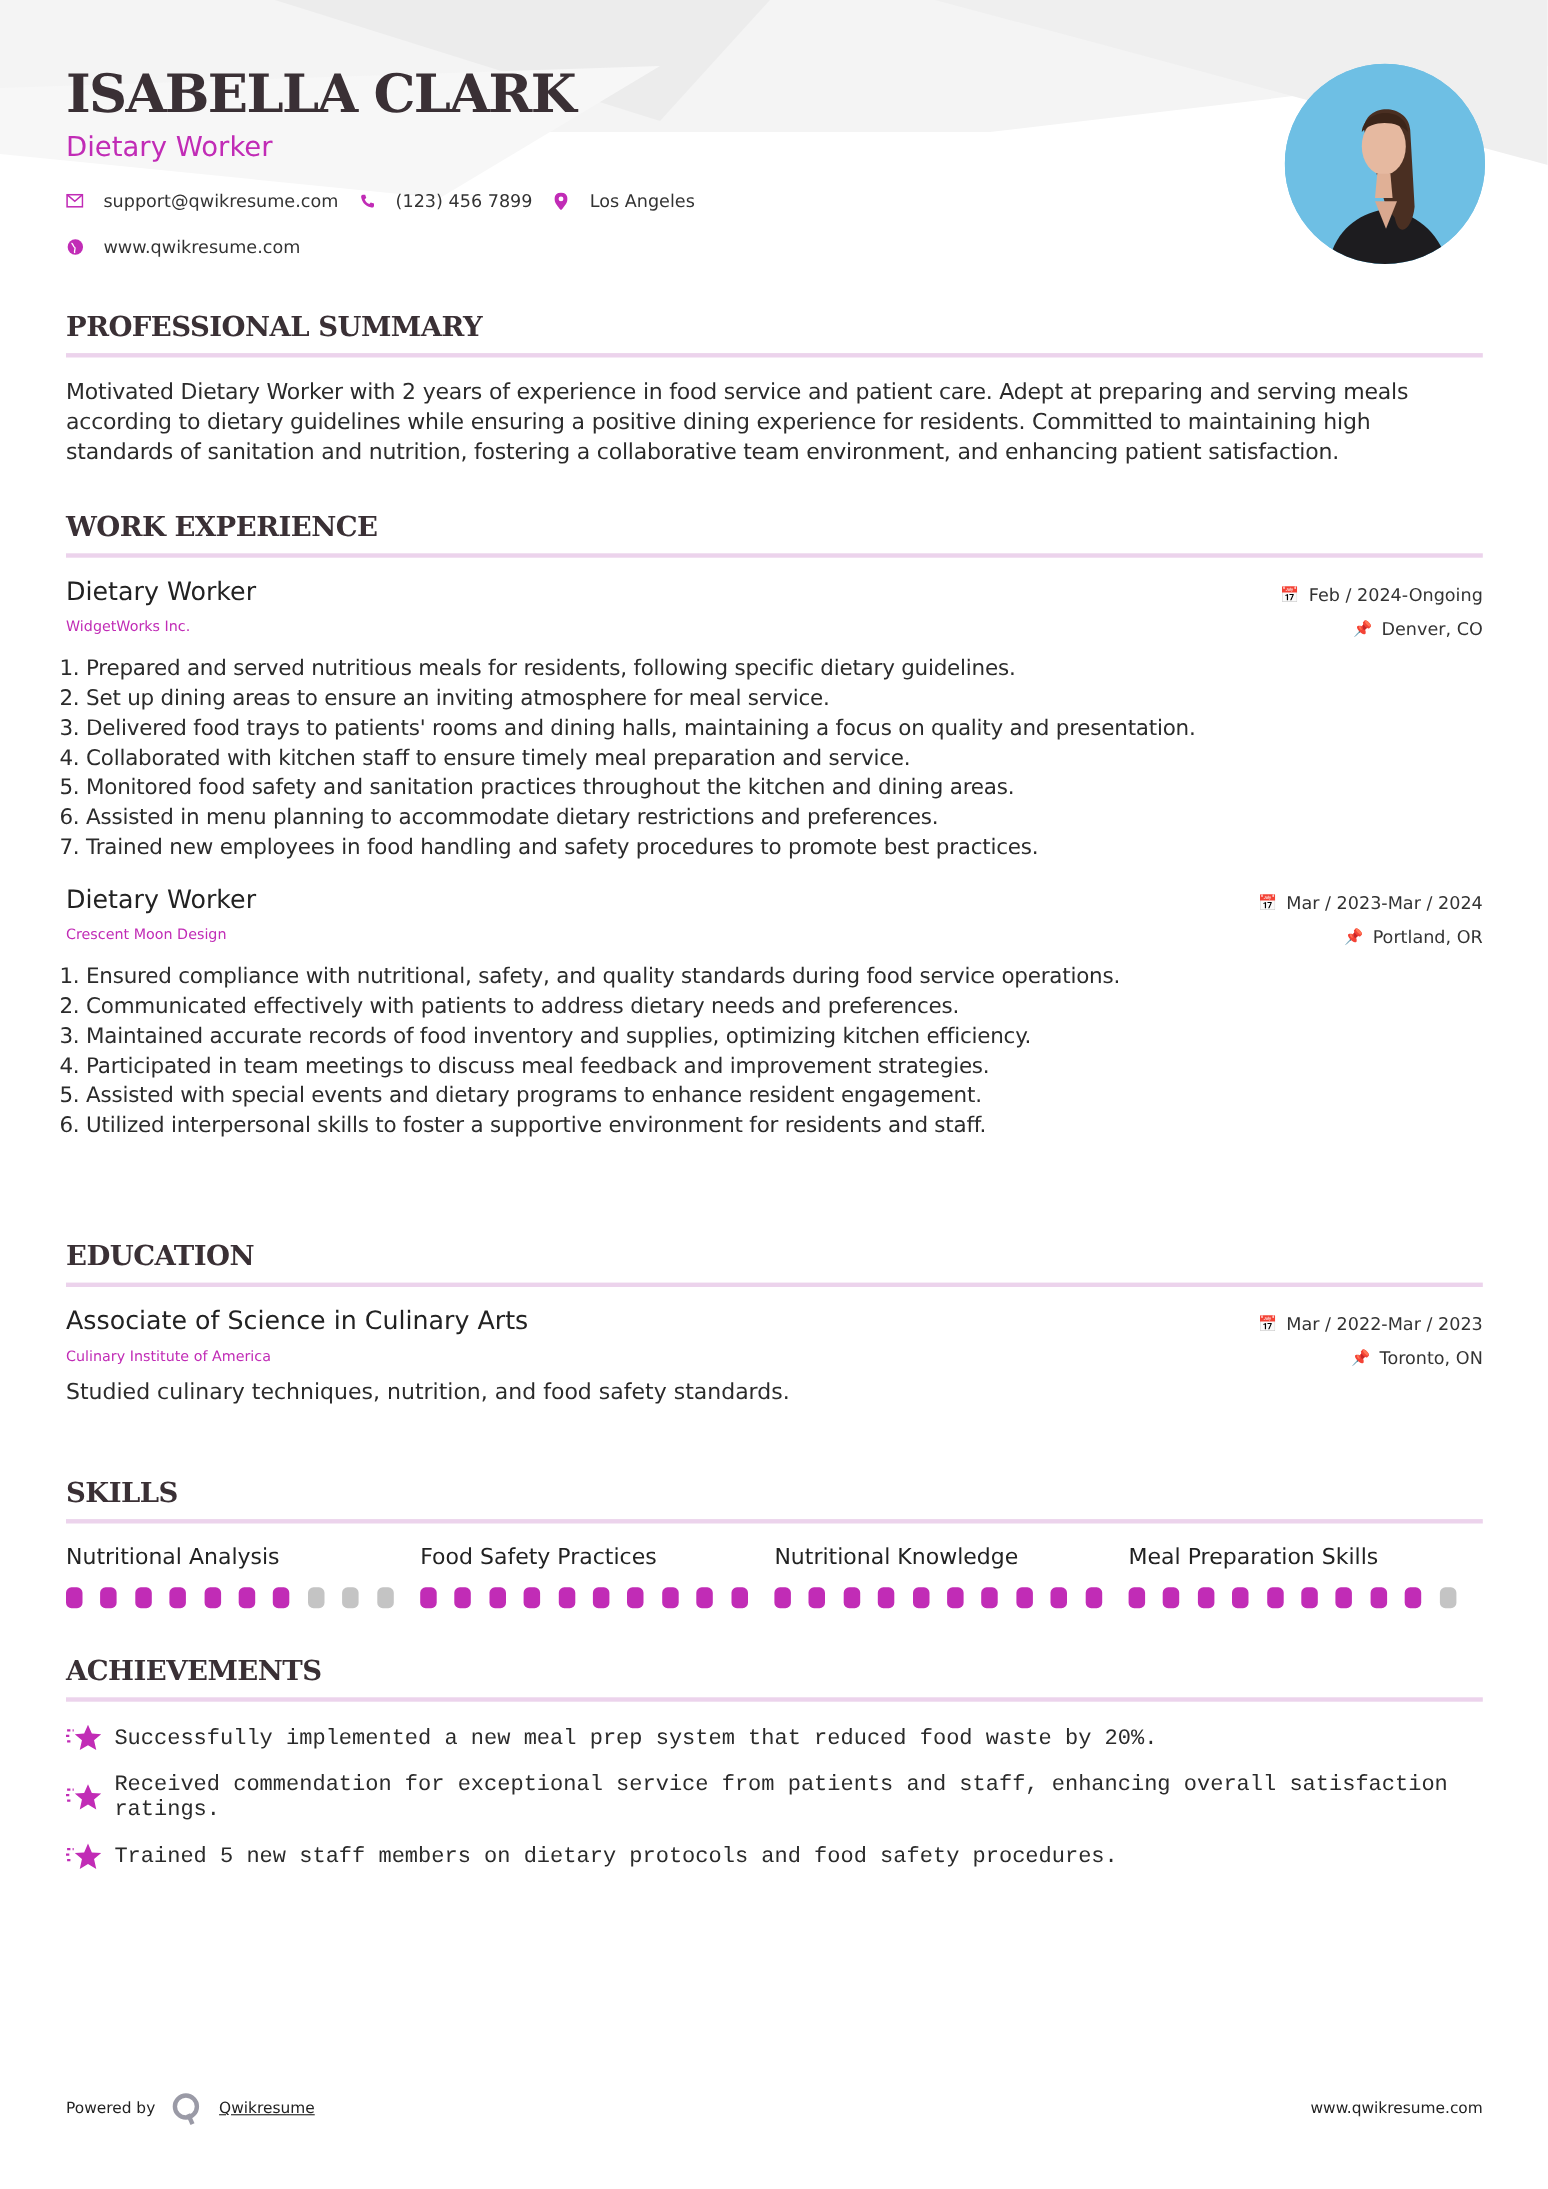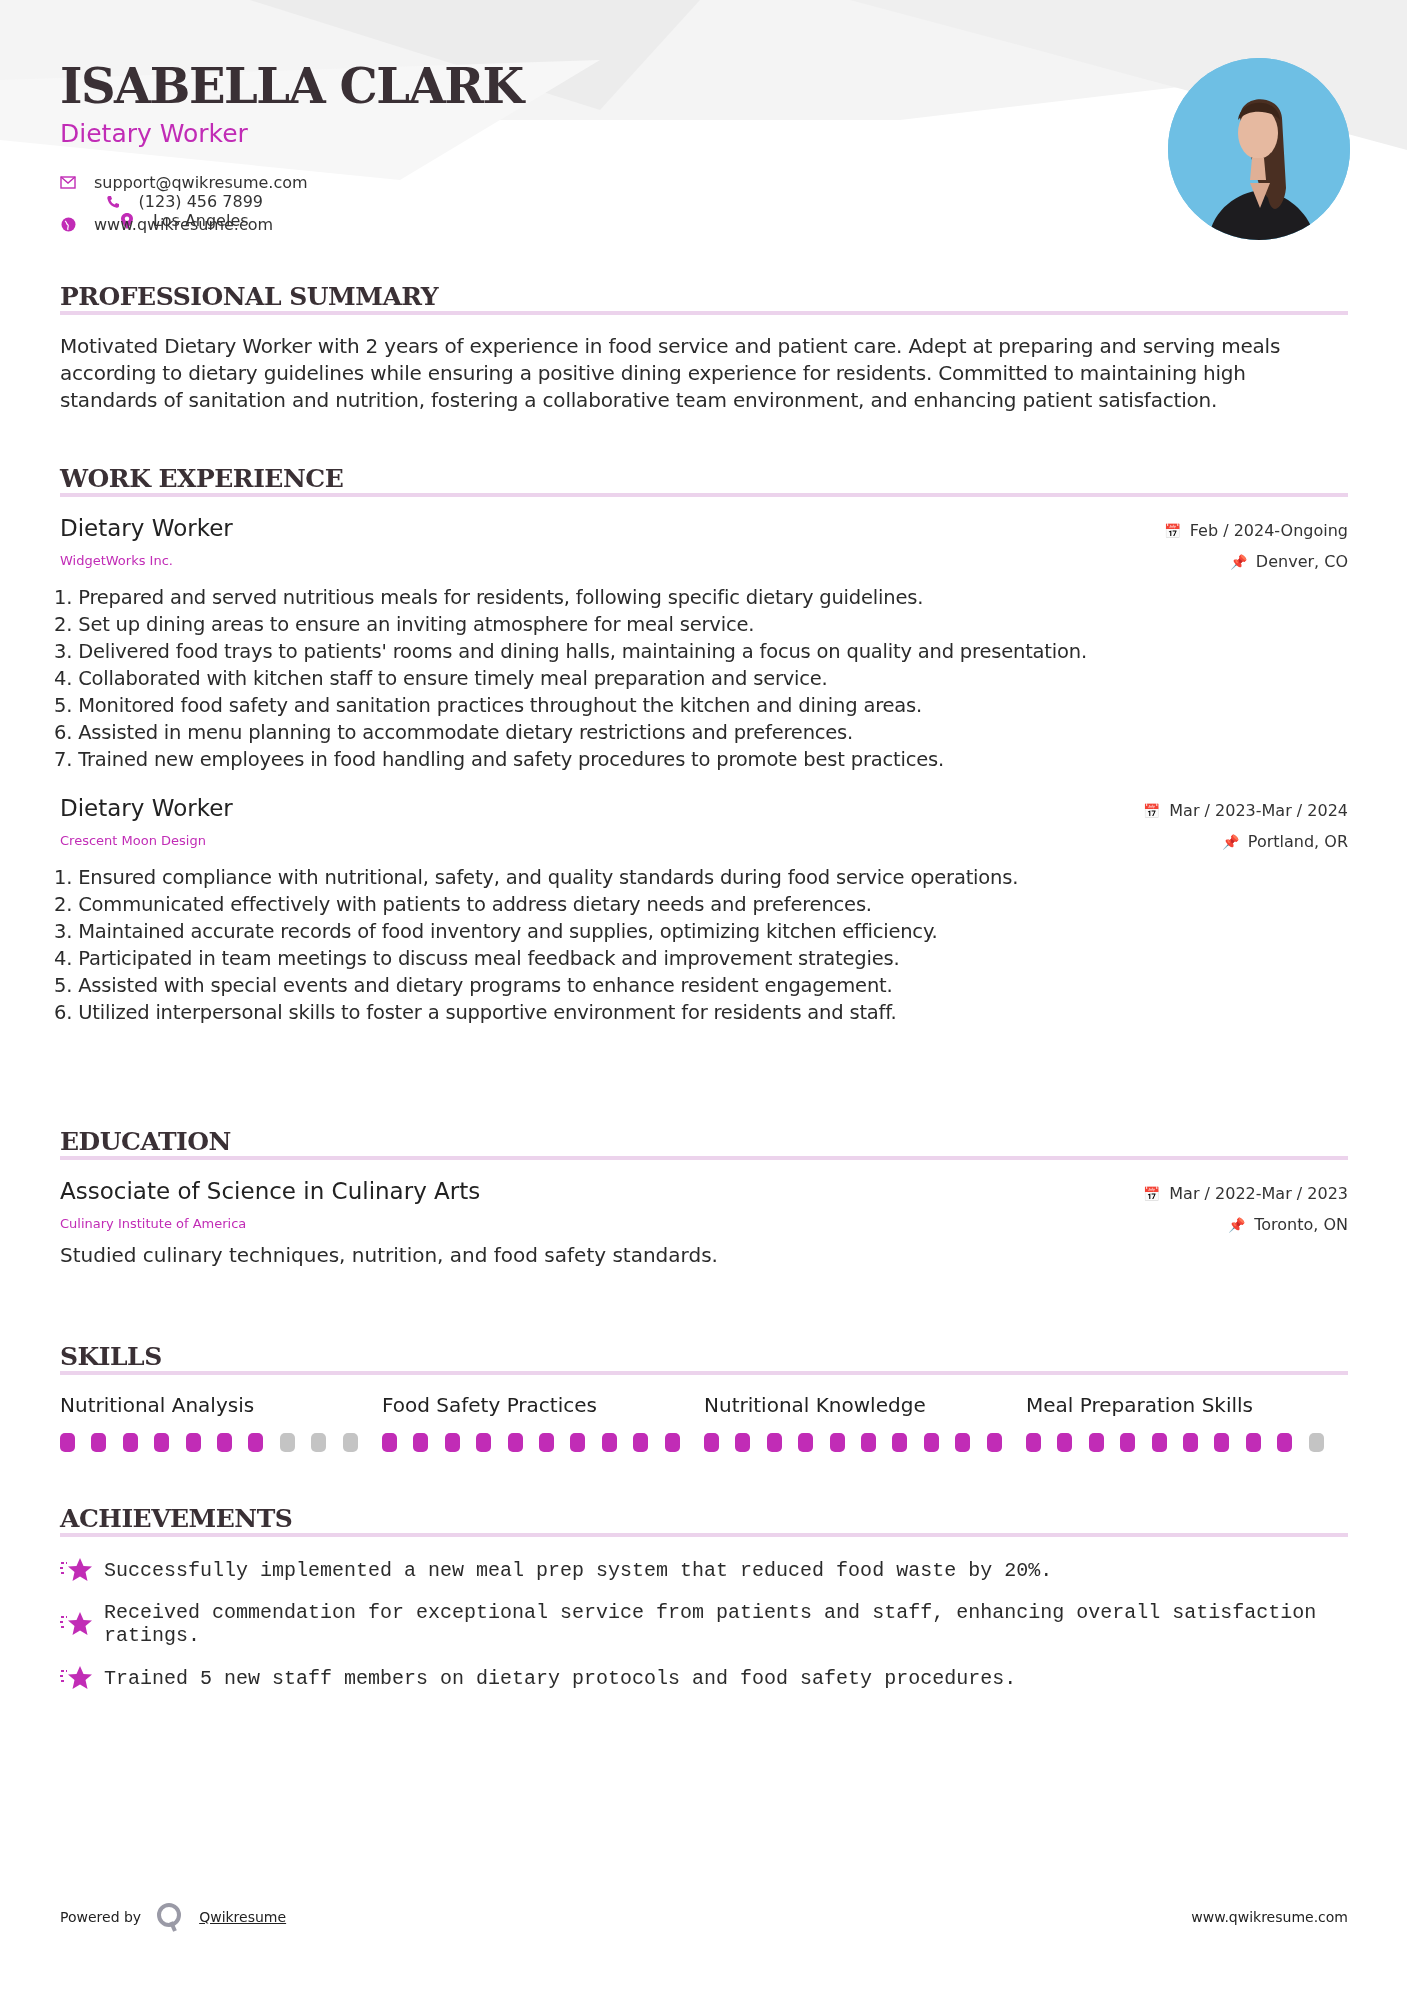--- a/index.html
+++ b/index.html
@@ -11,31 +11,31 @@
   .bg-shape { position: absolute; top: 0; left: 0; width: 1407px; height: 260px; pointer-events: none; }
   .page { position: absolute; left: 60px; top: 0; width: 1288px; }
   .header { position: relative; height: 260px; }
   .name {
     position: absolute; top: 58px; left: 0;
     font-family: "DejaVu Serif", serif; font-weight: bold; font-size: 48px;
     letter-spacing: -1.5px; color: #3a3035;
   }
   .title { position: absolute; top: 119px; left: 0; font-size: 25px; color: #c12cb6; }
   .contact-row { position: absolute; left: 0; display: flex; align-items: center; font-size: 16px; color: #333; }
-  .contact-row.r1 { top: 173px; flex-direction: column; }
+  .contact-row.r1 { top: 173px; }
   .contact-row.r2 { top: 215px; }
   .ci { display: inline-flex; align-items: center; margin-right: 18px; }
   .ci .ic { width: 16px; height: 16px; margin-right: 18px; display: inline-flex; align-items: center; justify-content: center; color: #c12cb6; }
   .avatar {
     position: absolute; left: 1108px; top: 58px; width: 182px; height: 182px; border-radius: 50%;
     background: #6ebfe4; overflow: hidden;
   }
   .section-title {
     font-family: "DejaVu Serif", serif; font-weight: bold; font-size: 25px; color: #3a3035;
-    letter-spacing: -0.5px; border-bottom: 4px solid #ecd3ec;
+    letter-spacing: -0.5px; padding-bottom: 10px; border-bottom: 4px solid #ecd3ec;
   }
   .section { position: absolute; left: 0; width: 1288px; }
   .summary-text { font-size: 20px; line-height: 27px; margin-top: 18px; color: #2b2b2b; letter-spacing: -0.2px; }
   .job { position: relative; margin-top: 18px; }
   .job-title { font-size: 23px; color: #222; }
   .job-company { font-size: 13px; color: #c12cb6; margin-top: 12px; }
   .job-meta { position: absolute; right: 0; top: 6px; text-align: right; font-size: 16px; color: #333; }
   .job-meta div { margin-bottom: 12px; display: flex; justify-content: flex-end; align-items: center; }
   .job-meta .mi { margin-right: 8px; font-size: 14px; color: #444; }
   .bullets { list-style: none; margin-top: 16px; font-size: 19.5px; line-height: 27px; letter-spacing: -0.2px; }

